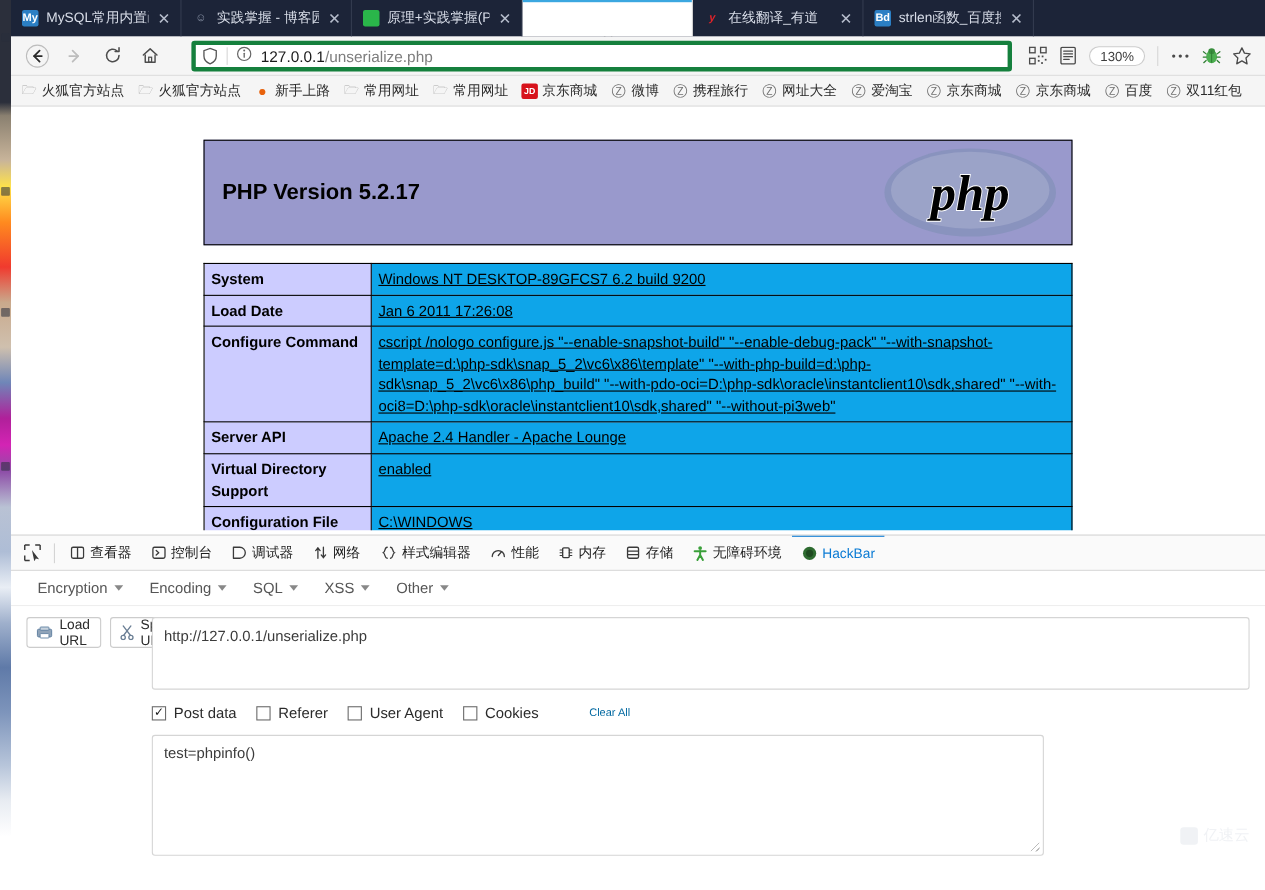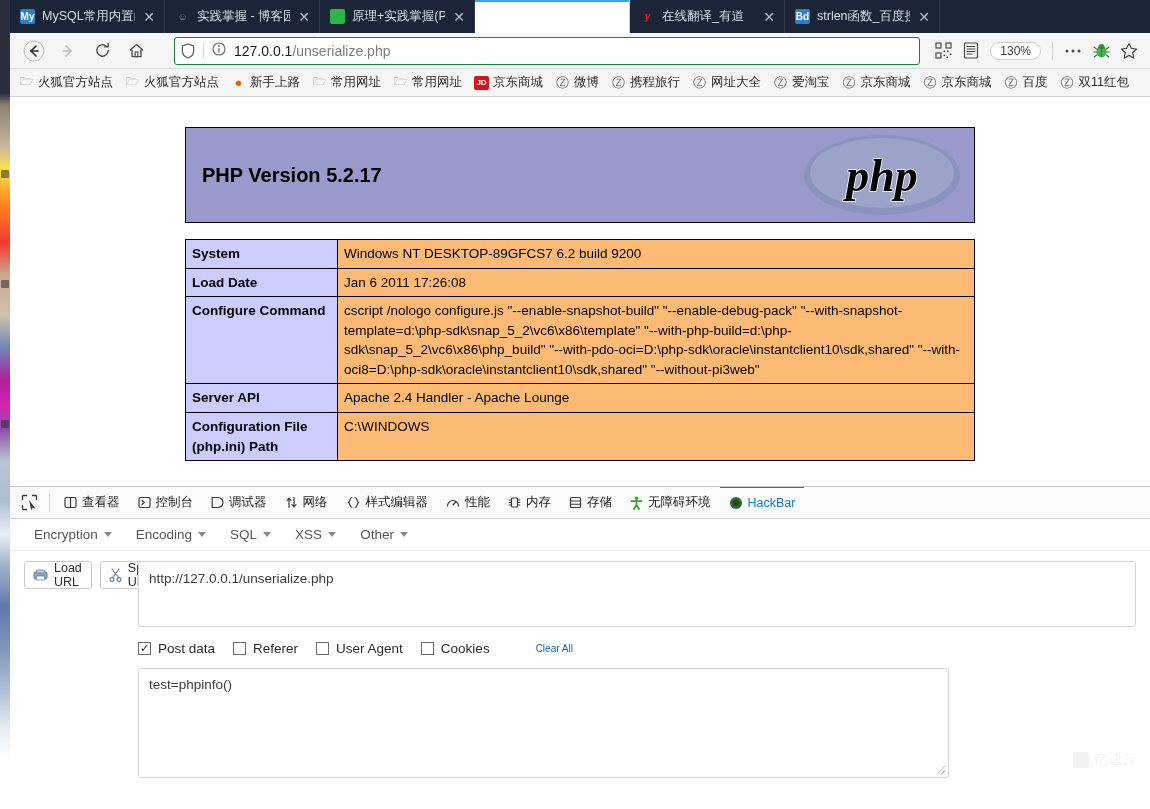--- a/index.html
+++ b/index.html
@@ -80,21 +80,21 @@
     display: flex; align-items: center; padding: 0 8px; gap: 2px;
   }
   .navbtn {
     width: 32px; height: 30px; display: flex; align-items: center; justify-content: center;
     color: #4d4d4d;
   }
   .navbtn.back { color: #2a2a2a; }
   .navbtn.fwd  { color: #bdbdbd; }
   #urlbar {
     flex: 1 1 auto; height: 28px; margin: 0 8px 0 20px;
-    background: #fff; border: 1px solid #15803d; border-radius: 3px;
+    background: #fff; border: 4px solid #15803d; border-radius: 3px;
     display: flex; align-items: center; padding: 0 6px; gap: 8px;
   }
   #urlbar .shield { color: #555; font-size: 13px; display: flex; align-items: center; }
   #urlbar .sep { width: 1px; height: 16px; background: #d6d6d6; }
   #urlbar .info { color: #666; font-size: 13px; }
   #urlbar .urltext { font-size: 14px; color: #7d7d7d; flex: 1 1 auto; }
   #urlbar .urltext b { color: #1a1a1a; font-weight: normal; }
   .navicon { width: 26px; height: 26px; display:flex; align-items:center; justify-content:center; color:#4a4a4a; }
   #zoomchip {
     border: 1px solid #cdcdcd; border-radius: 11px; padding: 1px 9px;
@@ -131,21 +131,21 @@
   #php-logo { width: 160px; height: 84px; }
   table.phpinfo {
     width: 100%; border-collapse: collapse; margin-top: 16px;
     font-size: 13.5px; color: #000;
   }
   table.phpinfo td {
     border: 1px solid #000; padding: 4px 6px; vertical-align: top;
     line-height: 1.45;
   }
   table.phpinfo td.e { background: #ccccff; font-weight: bold; width: 152px; }
-  table.phpinfo td.v { background: #fdba74; }
+  table.phpinfo td.v { background: #0ea5e9; text-decoration: underline; }
 
   
   #devtools {
     position: absolute; left: 0; top: 486px; width: 1140px; height: 323px;
     background: #fff; border-top: 1px solid #c8c8c8;
   }
   #dt-toolbar {
     height: 32px; display: flex; align-items: center;
     border-bottom: 1px solid #d6d6d6; background: #fafafa; padding: 0 4px; overflow: hidden;
   }
@@ -431,20 +431,24 @@
         </tr>
         <tr>
           <td class="e">Configure Command</td>
           <td class="v">cscript /nologo configure.js "--enable-snapshot-build" "--enable-debug-pack" "--with-snapshot-template=d:\php-sdk\snap_5_2\vc6\x86\template" "--with-php-build=d:\php-sdk\snap_5_2\vc6\x86\php_build" "--with-pdo-oci=D:\php-sdk\oracle\instantclient10\sdk,shared" "--with-oci8=D:\php-sdk\oracle\instantclient10\sdk,shared" "--without-pi3web"</td>
         </tr>
         <tr>
           <td class="e">Server API</td>
           <td class="v">Apache 2.4 Handler - Apache Lounge</td>
         </tr>
         <tr>
+          <td class="e">Virtual Directory Support</td>
+          <td class="v">enabled</td>
+        </tr>
+        <tr>
           <td class="e">Configuration File (php.ini) Path</td>
           <td class="v">C:\WINDOWS</td>
         </tr>
       </tbody>
         </table>
     </div>
   </div>
 
   <div id="devtools">
 

